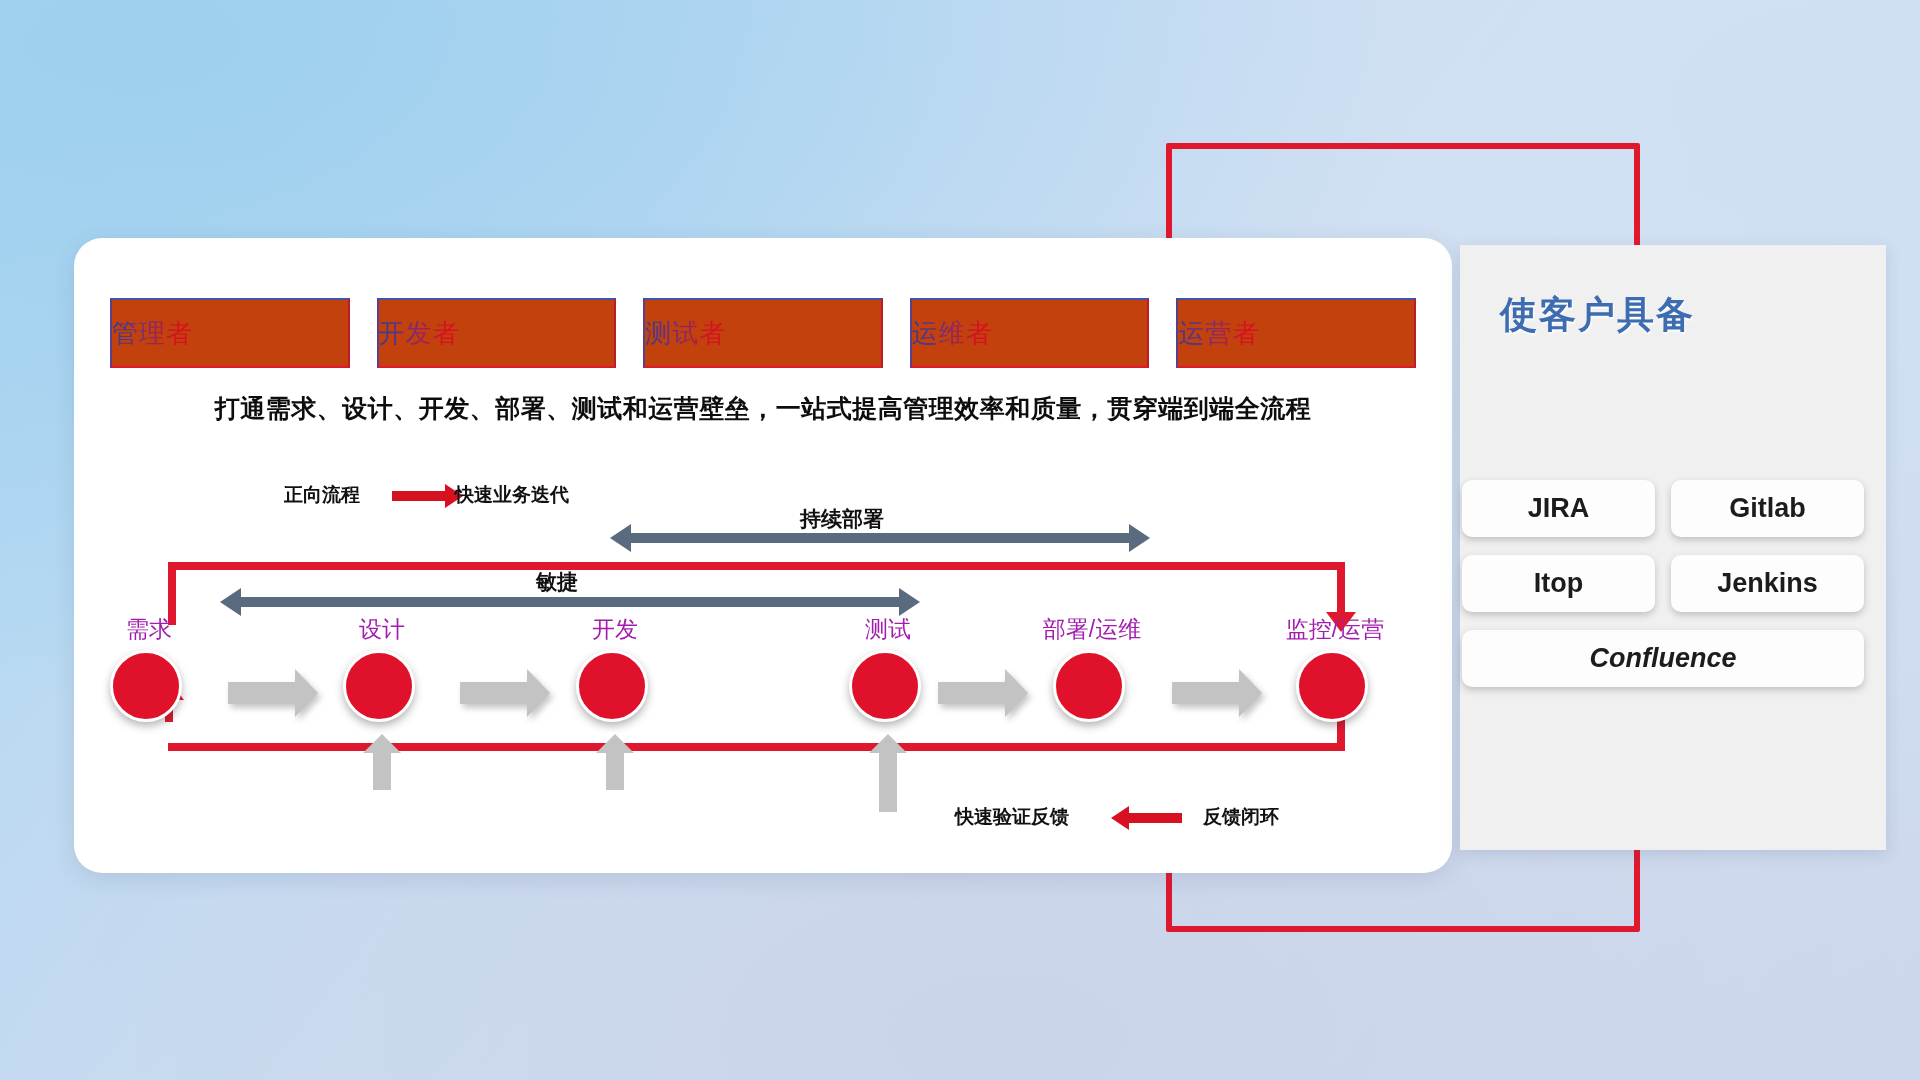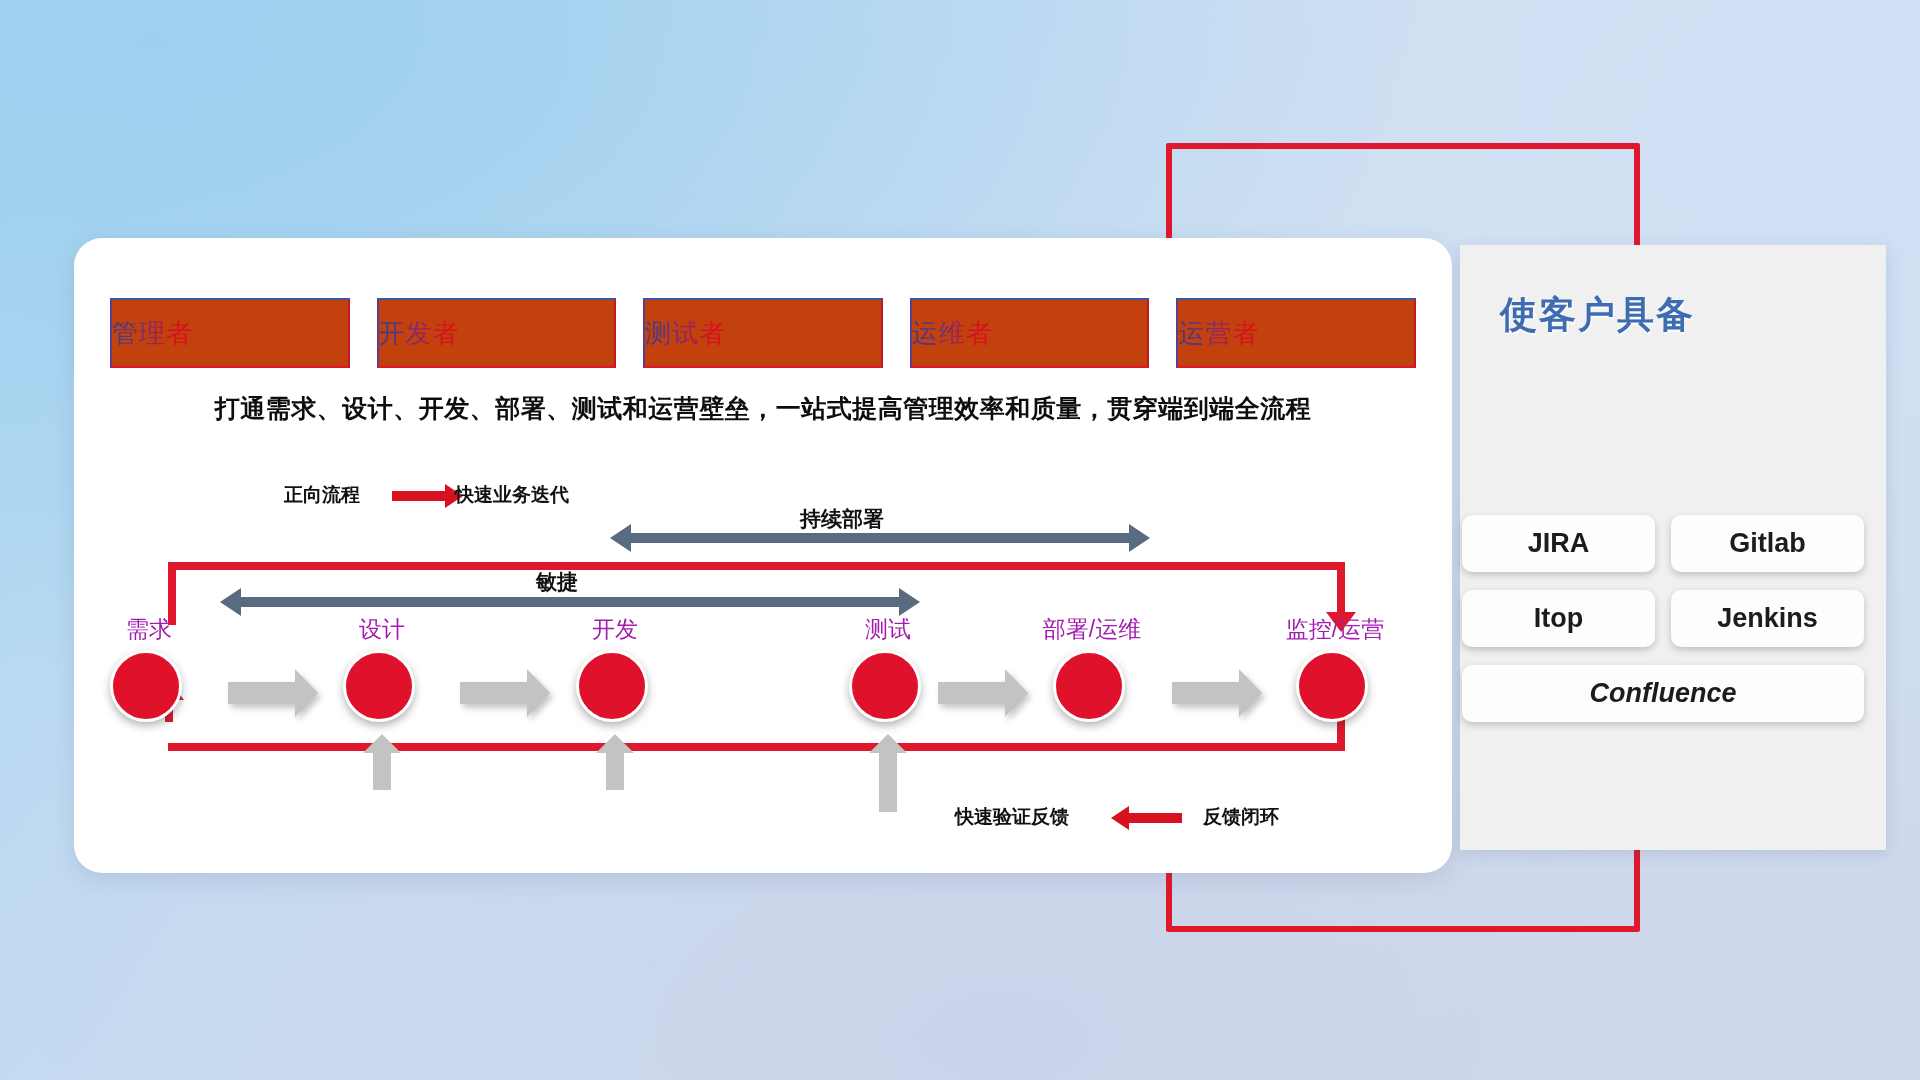--- a/index.html
+++ b/index.html
@@ -106,21 +106,21 @@
   #right-panel{
     position:absolute;left:1460px;top:245px;width:426px;height:605px;
     background:#f0f0f0;box-shadow:0 4px 14px rgba(60,80,110,.16);
   }
   #panel-title{position:absolute;left:1460px;top:285px;width:426px;text-align:left;
     font-size:37px;font-weight:bold;color:#3d6cb0;line-height:60px;letter-spacing:2px;
     text-shadow:1px 2px 2px rgba(255,255,255,.9);padding-left:40px;}
   #panel-title .l2{font-size:37px;display:block;}
 
   #chips{position:absolute;left:1462px;top:480px;width:420px;
-    display:flex;flex-wrap:wrap;gap:18px 16px;margin-top:35px;}
+    display:flex;flex-wrap:wrap;gap:18px 16px;}
   .chip{
     background:#fdfdfd;border-radius:10px;height:57px;
     display:flex;align-items:center;justify-content:center;
     font-size:27px;font-weight:bold;color:#1c1c1c;
     box-shadow:0 3px 7px rgba(70,70,70,.28);
     width:193px;box-sizing:border-box;
   }
   .chip.wide{width:402px;font-style:italic;}
 </style>
 </head>

